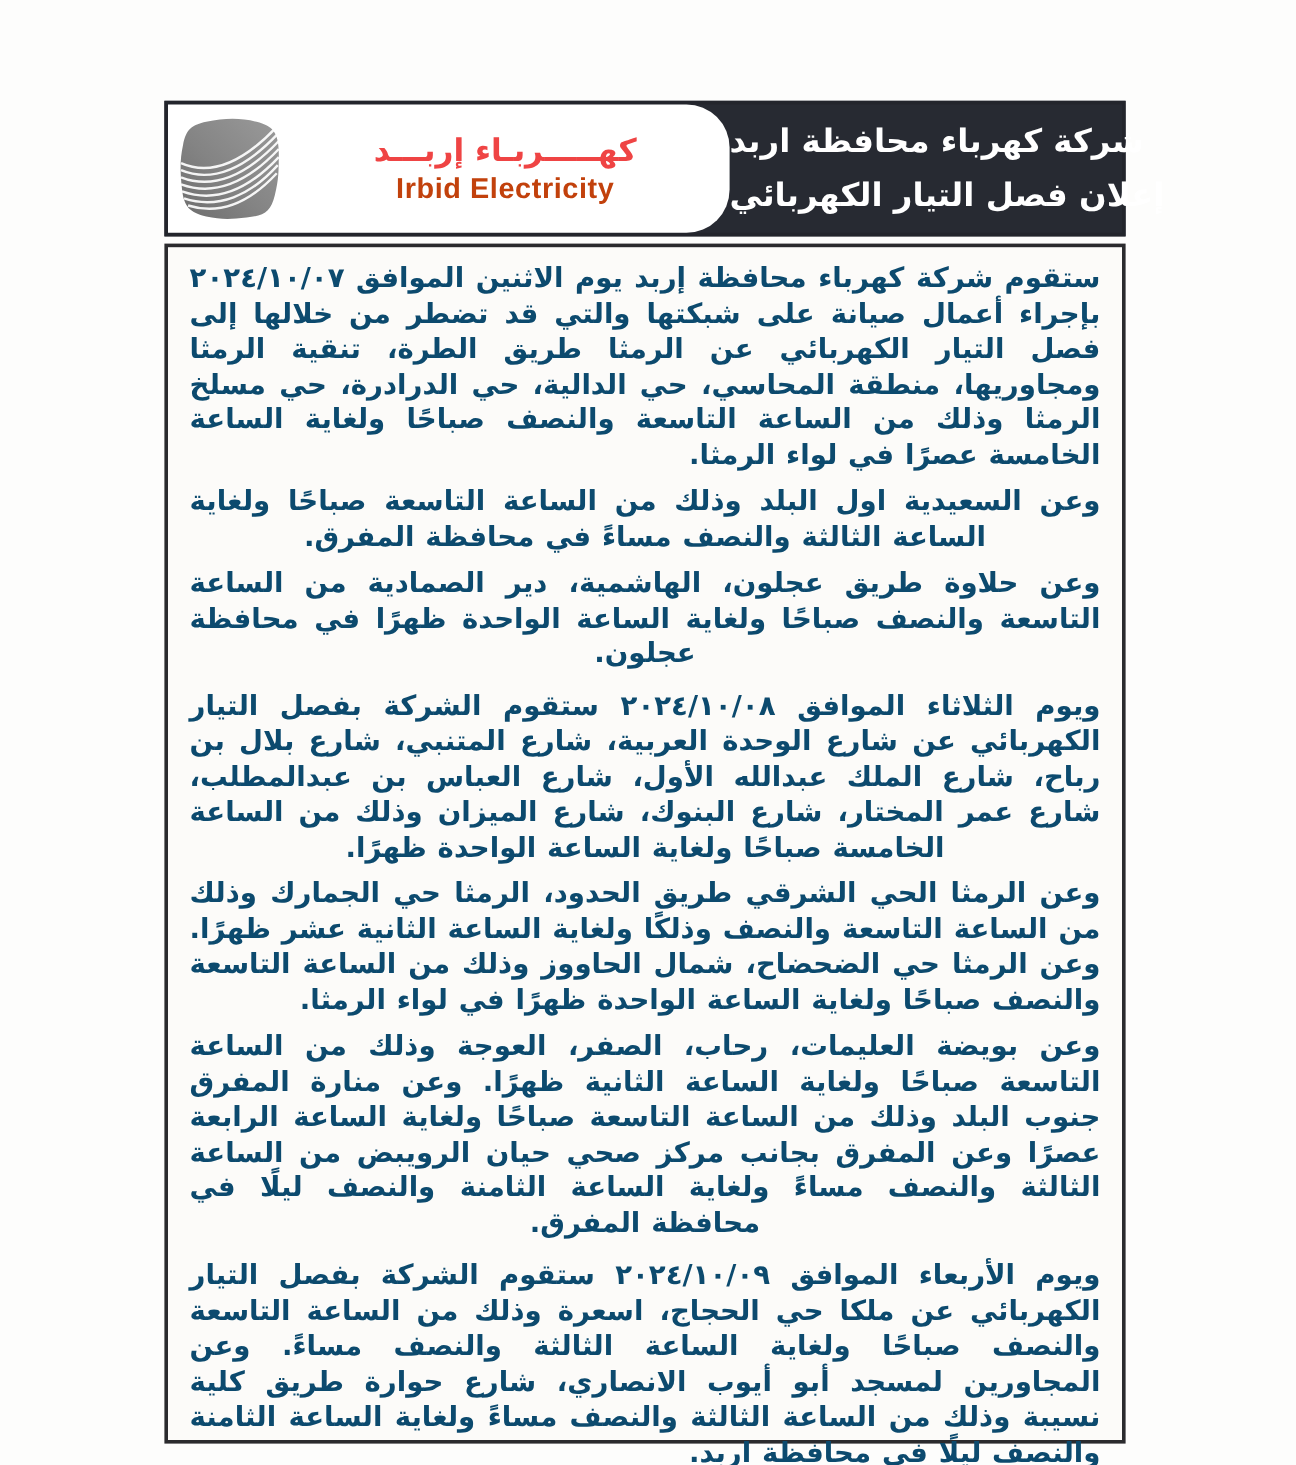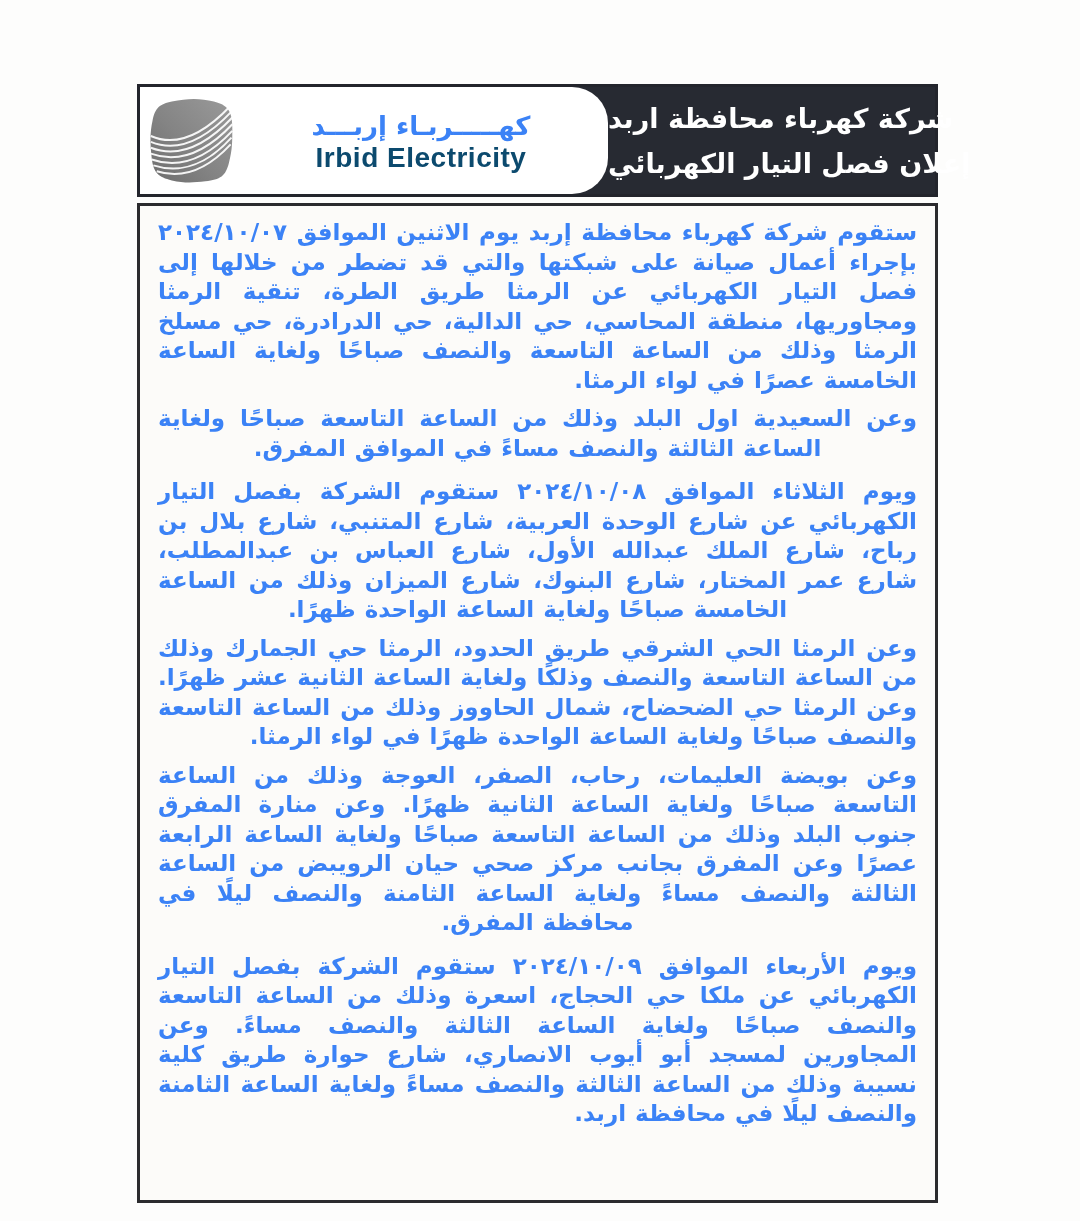--- a/index.html
+++ b/index.html
@@ -28,26 +28,26 @@
     padding-left:10px;
   }
   .logo-mark { width:84px; height:92px; flex:0 0 auto; }
   .logo-text {
     flex:1; display:flex; flex-direction:column;
     align-items:center; justify-content:center;
     margin-top:4px;
   }
   .logo-arabic {
     direction:rtl;
-    font-size:26px; font-weight:bold; color:#3b82f6;
+    font-size:26px; font-weight:bold; color:#ef4444;
     line-height:30px; white-space:nowrap;
   }
   .logo-english {
     font-family:"Liberation Sans", sans-serif;
-    font-size:28px; font-weight:bold; color:#0c4a6e;
+    font-size:24px; font-weight:bold; color:#c2410c;
     line-height:34px; white-space:nowrap; letter-spacing:0.5px;
   }
   .title-box {
     position:absolute; left:468px; right:0; top:0; bottom:0;
     display:flex; flex-direction:column;
     align-items:flex-end; justify-content:center;
     direction:rtl;
     color:#ffffff;
   }
   .title-line {
@@ -56,21 +56,21 @@
   }
 
   
   .body-box {
     position:absolute; left:137px; top:203px;
     width:801px; height:1000px;
     background:#fcfbf9;
     border:3px solid #2b2b2e;
     padding:12px 18px 8px 18px;
     direction:rtl;
-    color:#3b82f6;
+    color:#0c4a6e;
   }
   .body-box p {
     font-size:23px; font-weight:bold;
     line-height:29.5px;
     text-align:justify;
     margin-bottom:9px;
     word-spacing:1px;
   }
   .last-right  { text-align-last:right; }
   .last-center { text-align-last:center; }
@@ -118,21 +118,22 @@
       </div>
     </div>
     <div class="title-box">
       <div class="title-line">شركة كهرباء محافظة اربد</div>
       <div class="title-line">إعلان فصل التيار الكهربائي</div>
     </div>
   </div>
 
   <div class="body-box">
     <p class="last-right">ستقوم شركة كهرباء محافظة إربد يوم الاثنين الموافق ٢٠٢٤/١٠/٠٧ بإجراء أعمال صيانة على شبكتها والتي قد تضطر من خلالها إلى فصل التيار الكهربائي عن الرمثا طريق الطرة، تنقية الرمثا ومجاوريها، منطقة المحاسي، حي الدالية، حي الدرادرة، حي مسلخ الرمثا وذلك من الساعة التاسعة والنصف صباحًا ولغاية الساعة الخامسة عصرًا في لواء الرمثا.</p>
-    <p class="last-center">وعن السعيدية اول البلد وذلك من الساعة التاسعة صباحًا ولغاية الساعة الثالثة والنصف مساءً في الموافق المفرق.</p>
+    <p class="last-center">وعن السعيدية اول البلد وذلك من الساعة التاسعة صباحًا ولغاية الساعة الثالثة والنصف مساءً في محافظة المفرق.</p>
+    <p class="last-center">وعن حلاوة طريق عجلون، الهاشمية، دير الصمادية من الساعة التاسعة والنصف صباحًا ولغاية الساعة الواحدة ظهرًا في محافظة عجلون.</p>
     <p class="last-center mt-lg">ويوم الثلاثاء الموافق ٢٠٢٤/١٠/٠٨ ستقوم الشركة بفصل التيار الكهربائي عن شارع الوحدة العربية، شارع المتنبي، شارع بلال بن رباح، شارع الملك عبدالله الأول، شارع العباس بن عبدالمطلب، شارع عمر المختار، شارع البنوك، شارع الميزان وذلك من الساعة الخامسة صباحًا ولغاية الساعة الواحدة ظهرًا.</p>
     <p class="last-right">وعن الرمثا الحي الشرقي طريق الحدود، الرمثا حي الجمارك وذلك من الساعة التاسعة والنصف وذلكًا ولغاية الساعة الثانية عشر ظهرًا. وعن الرمثا حي الضحضاح، شمال الحاووز وذلك من الساعة التاسعة والنصف صباحًا ولغاية الساعة الواحدة ظهرًا في لواء الرمثا.</p>
     <p class="last-center">وعن بويضة العليمات، رحاب، الصفر، العوجة وذلك من الساعة التاسعة صباحًا ولغاية الساعة الثانية ظهرًا. وعن منارة المفرق جنوب البلد وذلك من الساعة التاسعة صباحًا ولغاية الساعة الرابعة عصرًا وعن المفرق بجانب مركز صحي حيان الرويبض من الساعة الثالثة والنصف مساءً ولغاية الساعة الثامنة والنصف ليلًا في محافظة المفرق.</p>
     <p class="last-right mt-lg">ويوم الأربعاء الموافق ٢٠٢٤/١٠/٠٩ ستقوم الشركة بفصل التيار الكهربائي عن ملكا حي الحجاج، اسعرة وذلك من الساعة التاسعة والنصف صباحًا ولغاية الساعة الثالثة والنصف مساءً. وعن المجاورين لمسجد أبو أيوب الانصاري، شارع حوارة طريق كلية نسيبة وذلك من الساعة الثالثة والنصف مساءً ولغاية الساعة الثامنة والنصف ليلًا في محافظة اربد.</p>
 
   </div>
 
 
 </div>
 

